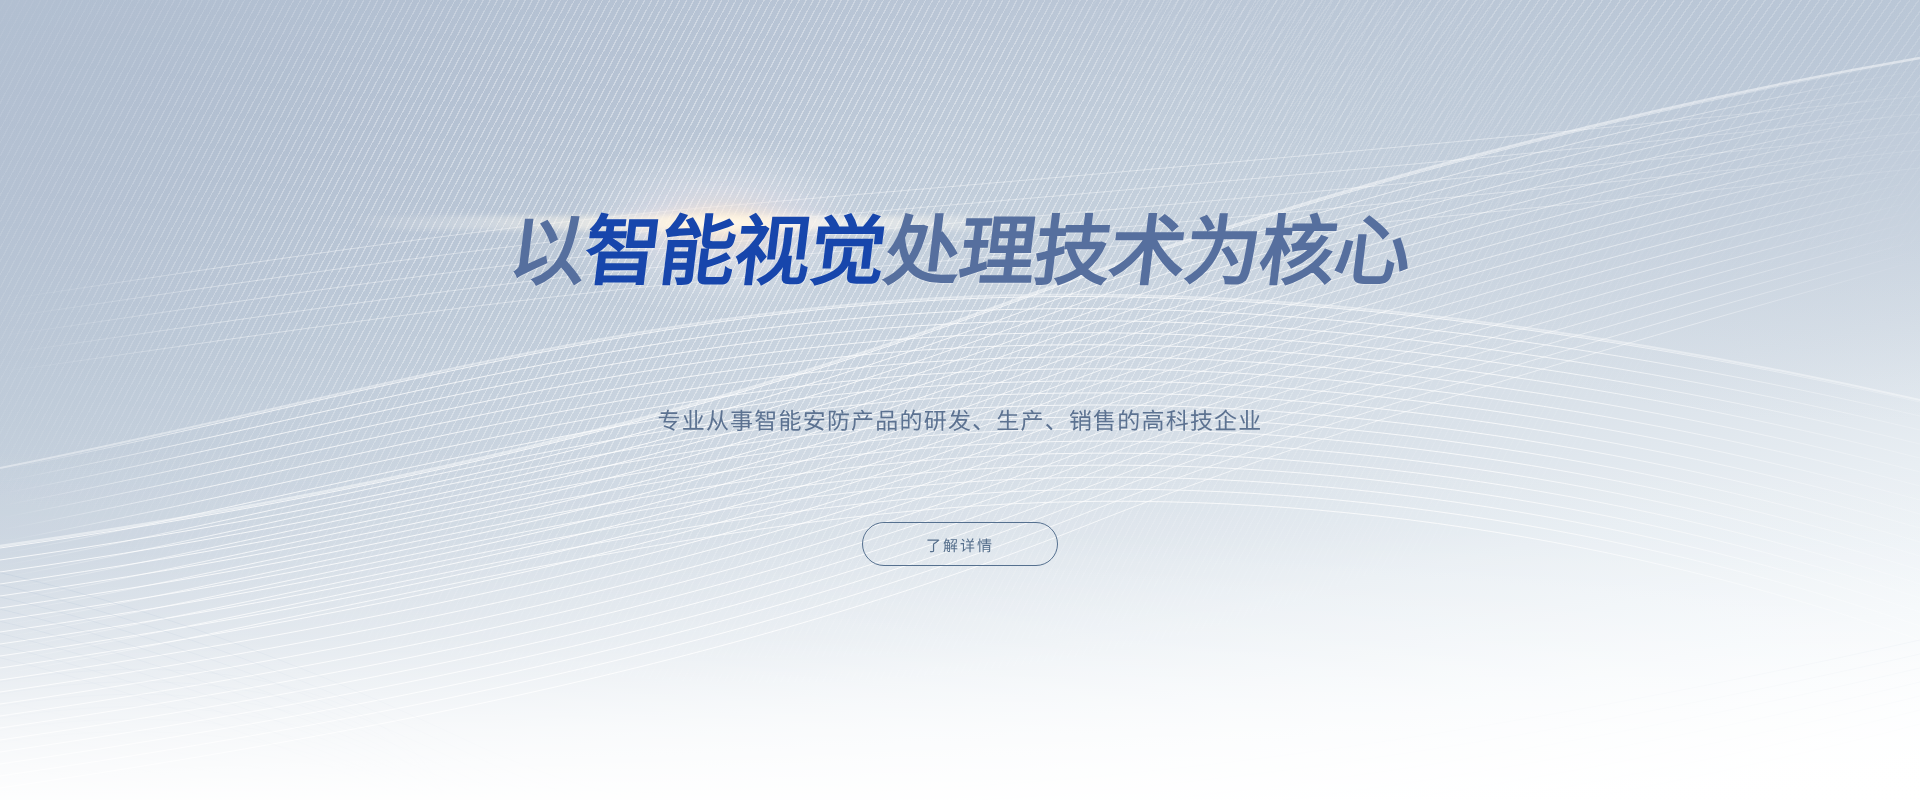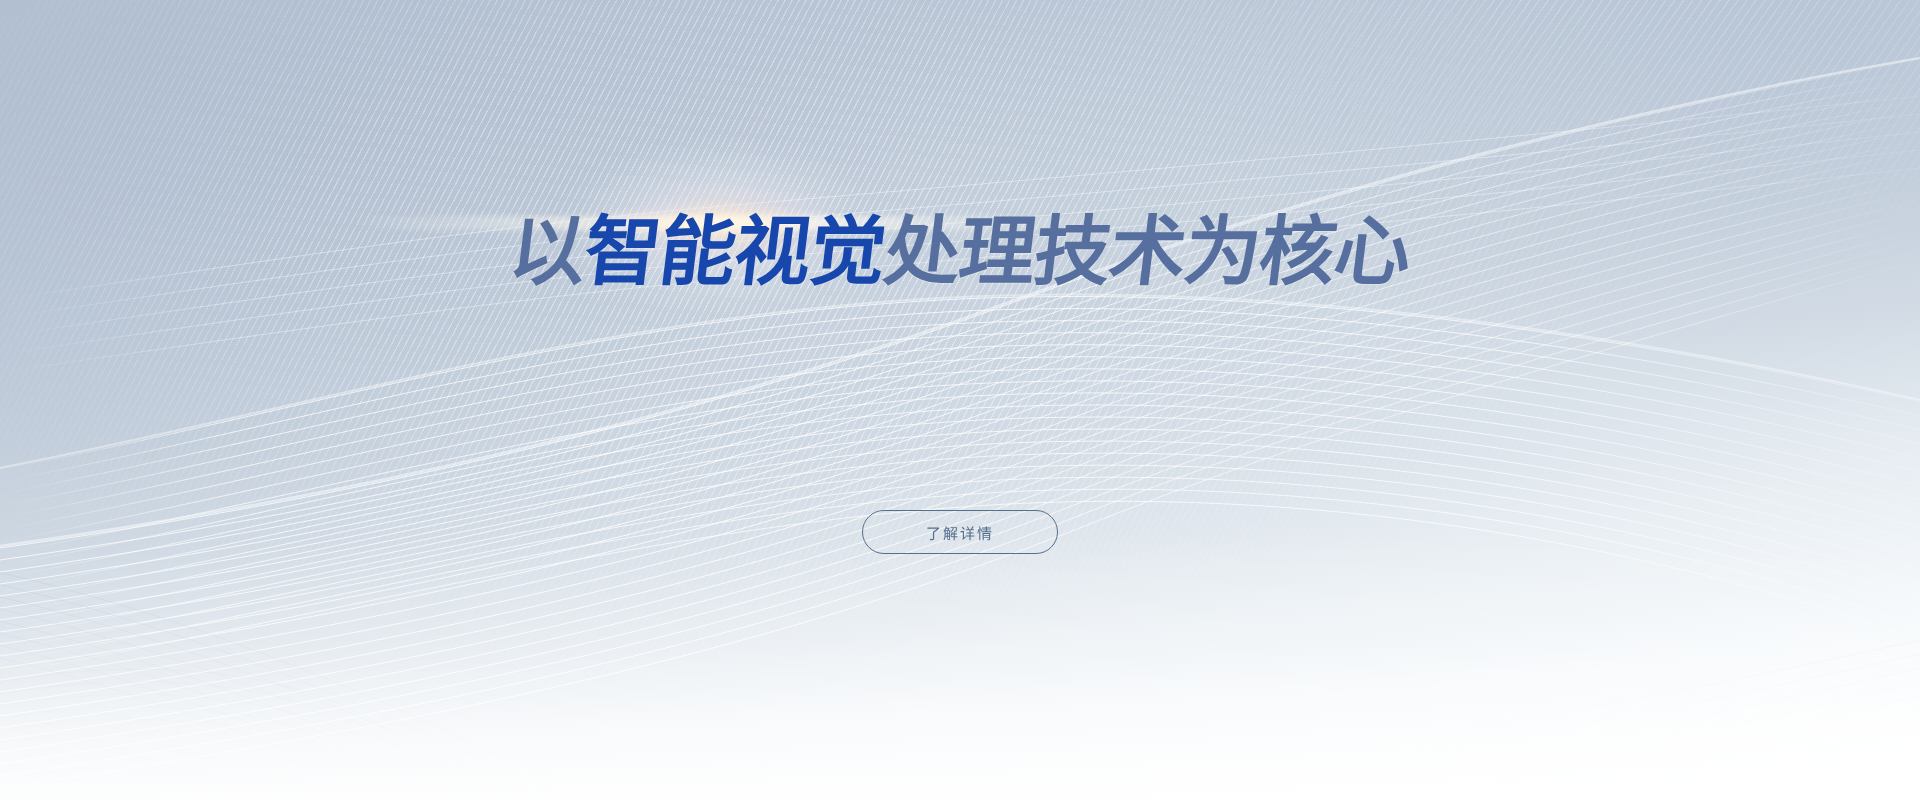--- a/index.html
+++ b/index.html
@@ -244,20 +244,21 @@
     height: 44px;
     border: 1.5px solid #55708f;
     border-radius: 999px;
     background: transparent;
     color: #566f8c;
     font-family: "Liberation Sans", "DejaVu Sans", sans-serif;
     font-size: 15px;
     letter-spacing: 2px;
     cursor: pointer;
     transition: background 0.18s ease, color 0.18s ease;
+    margin-top: 12px;
   }
 </style>
 </head>
 <body>
 
 <div class="hero">
 
   <div class="bg-base"></div>
   <div class="bg-tint-left"></div>
   <div class="bg-tint-right"></div>
@@ -392,19 +393,20 @@
 
   <div class="flare-halo"></div>
   <div class="flare-warm"></div>
   <div class="flare-streak"></div>
   <div class="flare-core"></div>
 
   <div class="content">
 
     <h1 class="headline"><span class="seg seg-muted">以</span><span class="seg seg-accent">智能视觉</span><span class="seg seg-muted">处理技术为核心</span></h1>
 
+    <p class="subtitle">专业从事智能安防产品的研发、生产、销售的高科技企业</p>
 
     <div class="cta-wrap">
       <button class="cta-button" type="button">了解详情</button>
     </div>
 
   </div>
 </div>
 
 </body></html>

